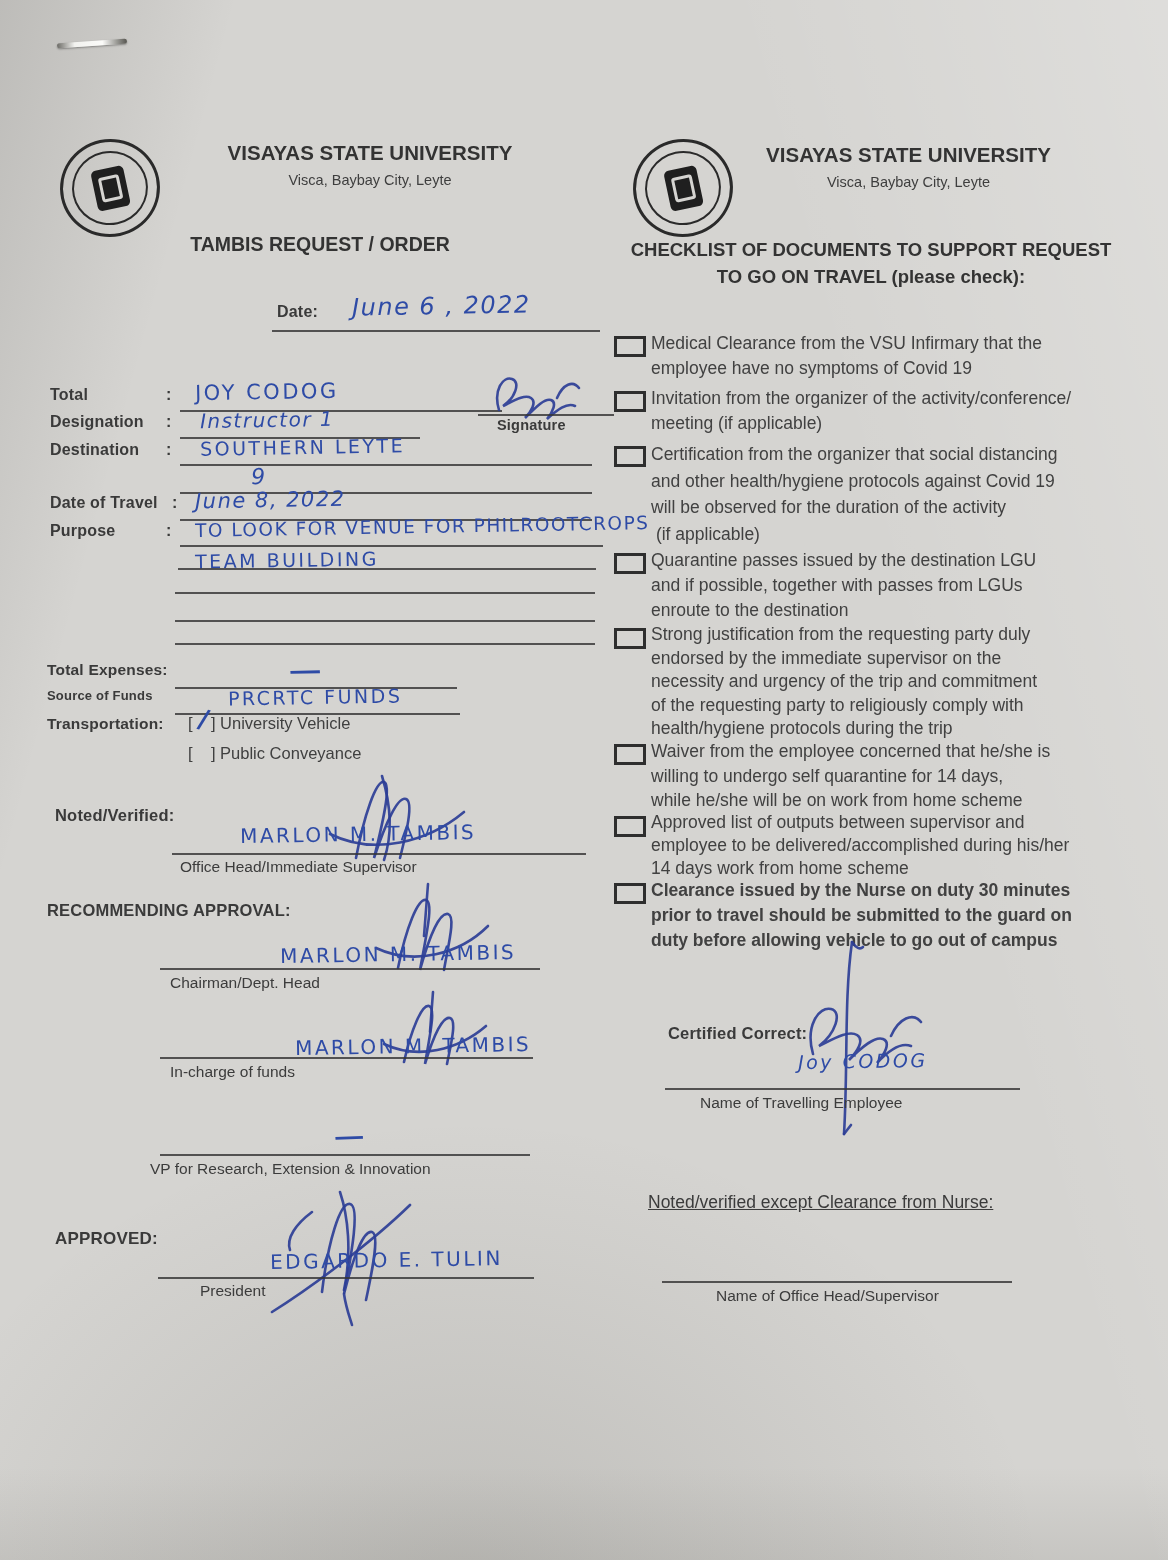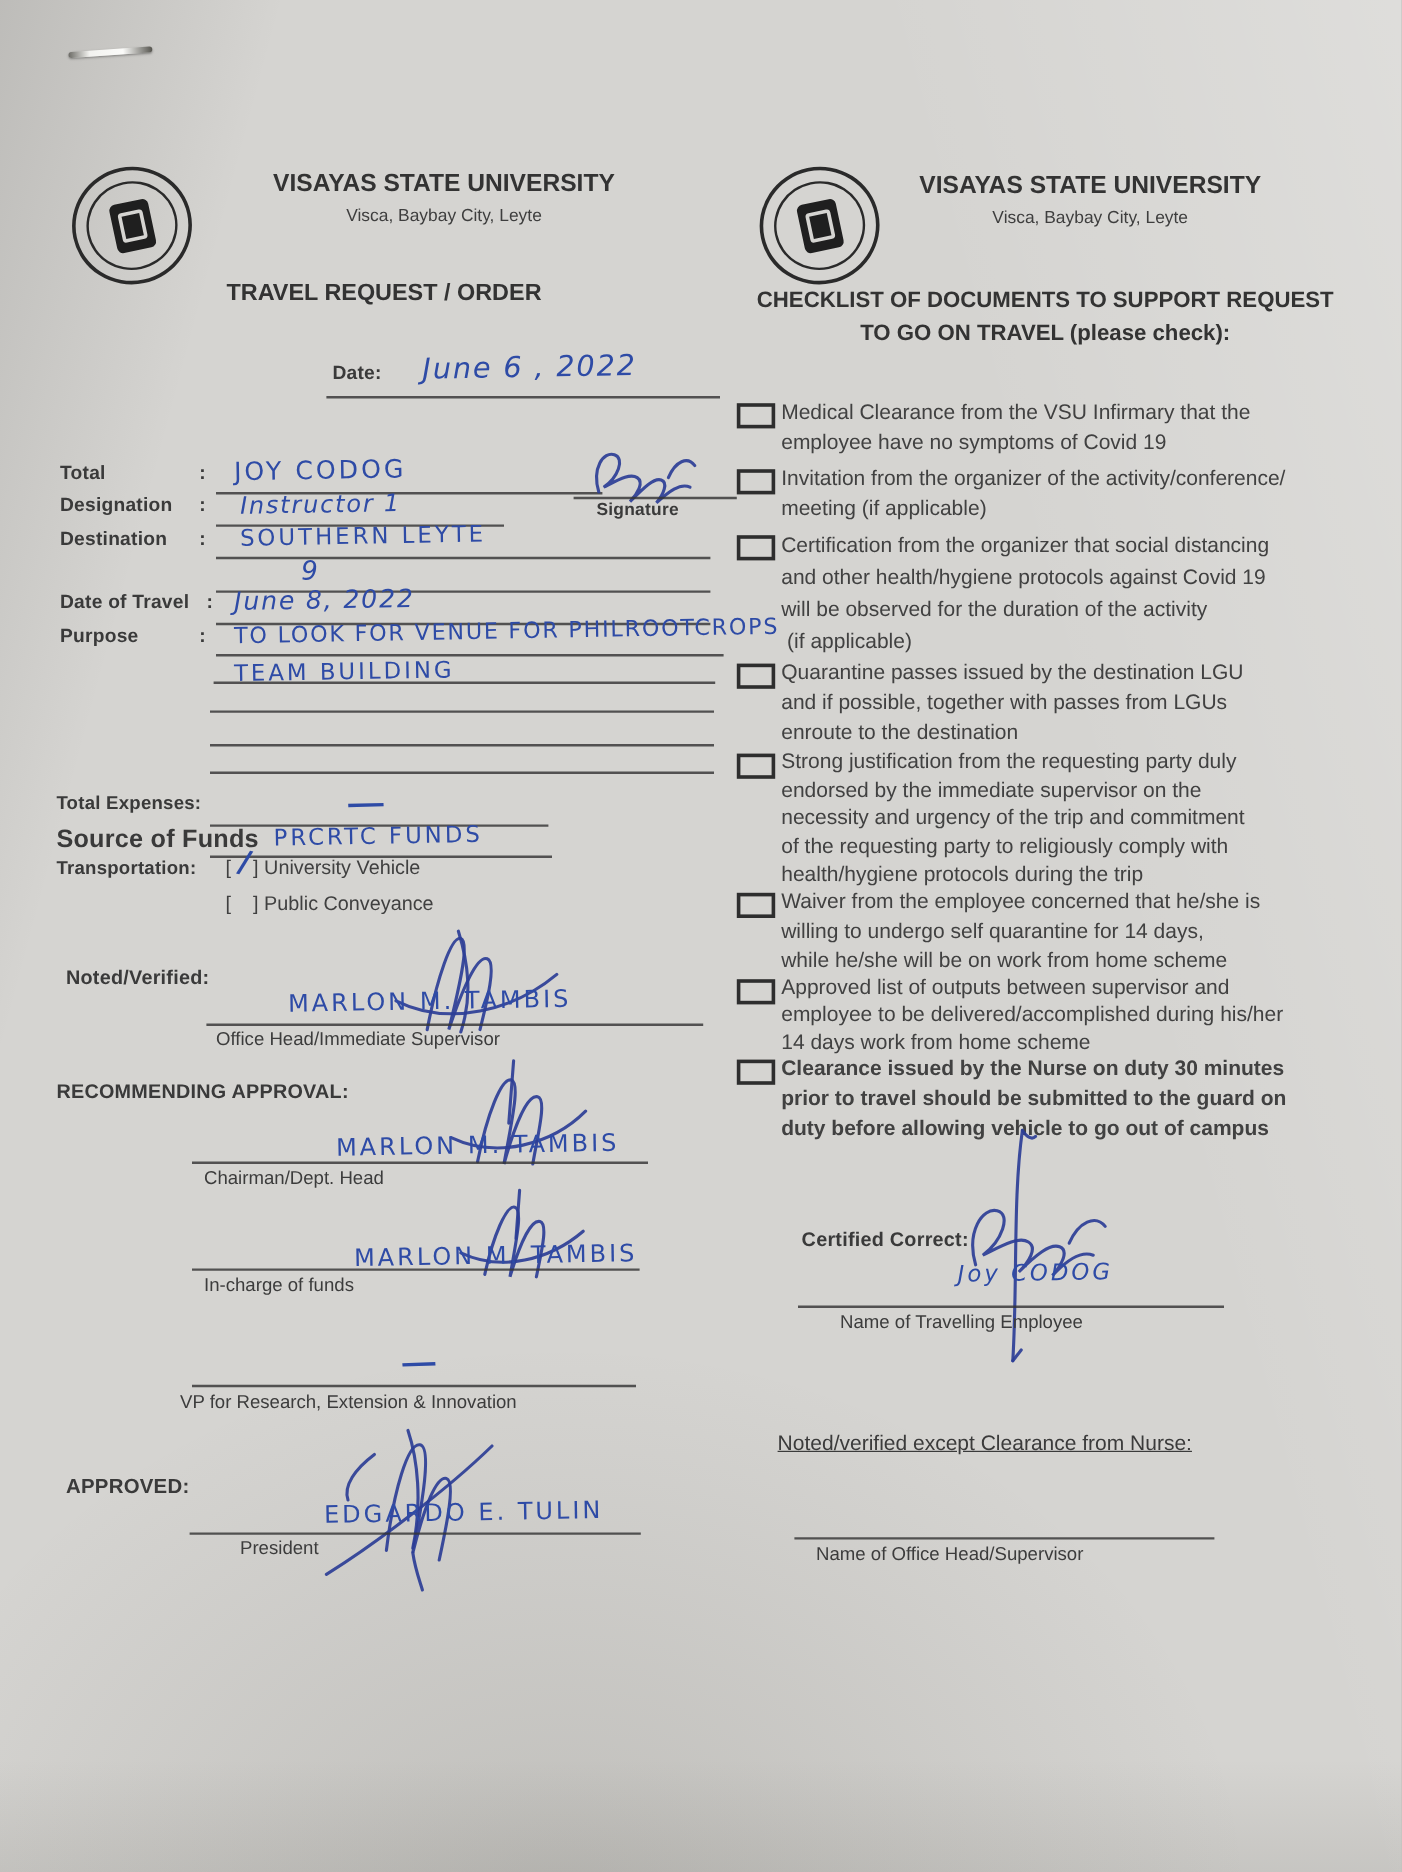--- a/index.html
+++ b/index.html
@@ -43,21 +43,21 @@
 
 <div id="paper">
 
   <div class="staple"></div>
 
   <div class="seal" style="left:60px;top:139px;">
     <div class="core"></div>
   </div>
   <div class="hdr" style="left:205px;top:141px;width:330px;font-size:20.5px;">VISAYAS STATE UNIVERSITY</div>
   <div class="hdr" style="left:205px;top:172px;width:330px;font-size:14.5px;font-weight:normal;color:#3e3e3e;">Visca, Baybay City, Leyte</div>
-  <div class="hdr" style="left:160px;top:233px;width:320px;font-size:19.5px;">TRAVEL REQUEST / ORDER</div>
+  <div class="hdr" style="left:160px;top:233px;width:320px;font-size:19.5px;">TAMBIS REQUEST / ORDER</div>
 
   <div class="lbl" style="left:277px;top:303px;">Date:</div>
   <div class="hw hw-cur" style="left:352px;top:292px;font-size:24px;">June  6 , 2022</div>
   <div class="ln" style="left:272px;top:330px;width:328px;"></div>
 
   <div class="lbl" style="left:50px;top:386px;">Total</div>
   <div class="lbl" style="left:166px;top:386px;">:</div>
   <div class="hw hw-caps" style="left:195px;top:380px;font-size:21px;">JOY  CODOG</div>
   <div class="ln" style="left:180px;top:410px;width:322px;"></div>
 
@@ -94,21 +94,21 @@
   <div class="ln" style="left:178px;top:568px;width:418px;"></div>
 
   <div class="ln" style="left:175px;top:592px;width:420px;"></div>
   <div class="ln" style="left:175px;top:620px;width:420px;"></div>
   <div class="ln" style="left:175px;top:643px;width:420px;"></div>
 
   <div class="lbl" style="left:47px;top:661px;font-size:15.5px;">Total Expenses:</div>
   <div class="hw" style="left:294px;top:658px;font-size:22px;font-weight:bold;transform:scaleX(1.5) rotate(-2deg);">—</div>
   <div class="ln" style="left:175px;top:687px;width:282px;"></div>
 
-  <div class="lbl" style="left:47px;top:688px;font-size:21px;">Source of Funds</div>
+  <div class="lbl" style="left:47px;top:688px;font-size:13px;">Source of Funds</div>
   <div class="hw hw-caps" style="left:228px;top:686px;">PRCRTC  FUNDS</div>
   <div class="ln" style="left:175px;top:713px;width:285px;"></div>
 
   <div class="lbl" style="left:47px;top:715px;font-size:15.5px;">Transportation:</div>
   <div class="prt pre" style="left:188px;top:714px;">[    ] University Vehicle</div>
   <div class="hw" style="left:199px;top:704px;font-size:26px;font-weight:bold;transform:rotate(14deg);">/</div>
   <div class="prt pre" style="left:188px;top:744px;">[    ] Public Conveyance</div>
 
   <div class="lbl" style="left:55px;top:806px;font-size:16.5px;">Noted/Verified:</div>
   <svg class="scr" style="left:320px;top:772px;width:150px;height:88px;" viewBox="0 0 150 88">
@@ -223,15 +223,15 @@
     <path d="M18,56 C10,28 24,8 36,11 C48,14 40,36 24,48 C40,40 54,32 62,37 C70,42 62,54 54,62 C68,48 80,38 88,41 C96,44 90,56 82,65 C94,52 106,44 116,48"></path>
     <path d="M96,38 C104,20 118,14 126,24"></path>
   </svg>
   <div class="hw hw-caps" style="left:798px;top:1050px;font-size:19px;font-style:italic;">Joy   CODOG</div>
   <div class="ln" style="left:665px;top:1088px;width:355px;"></div>
   <div class="cap" style="left:700px;top:1094px;width:290px;">Name of Travelling Employee</div>
 
   <div class="prt" style="left:648px;top:1192px;font-size:17.5px;text-decoration:underline;color:#3b3b3b;">Noted/verified except Clearance from Nurse:</div>
 
   <div class="ln" style="left:662px;top:1281px;width:350px;"></div>
-  <div class="cap" style="left:680px;top:1287px;width:320px;">Name of Office Head/Supervisor</div>
+  <div class="cap" style="left:716px;top:1287px;width:320px;">Name of Office Head/Supervisor</div>
 
 </div>
 
 </body></html>

